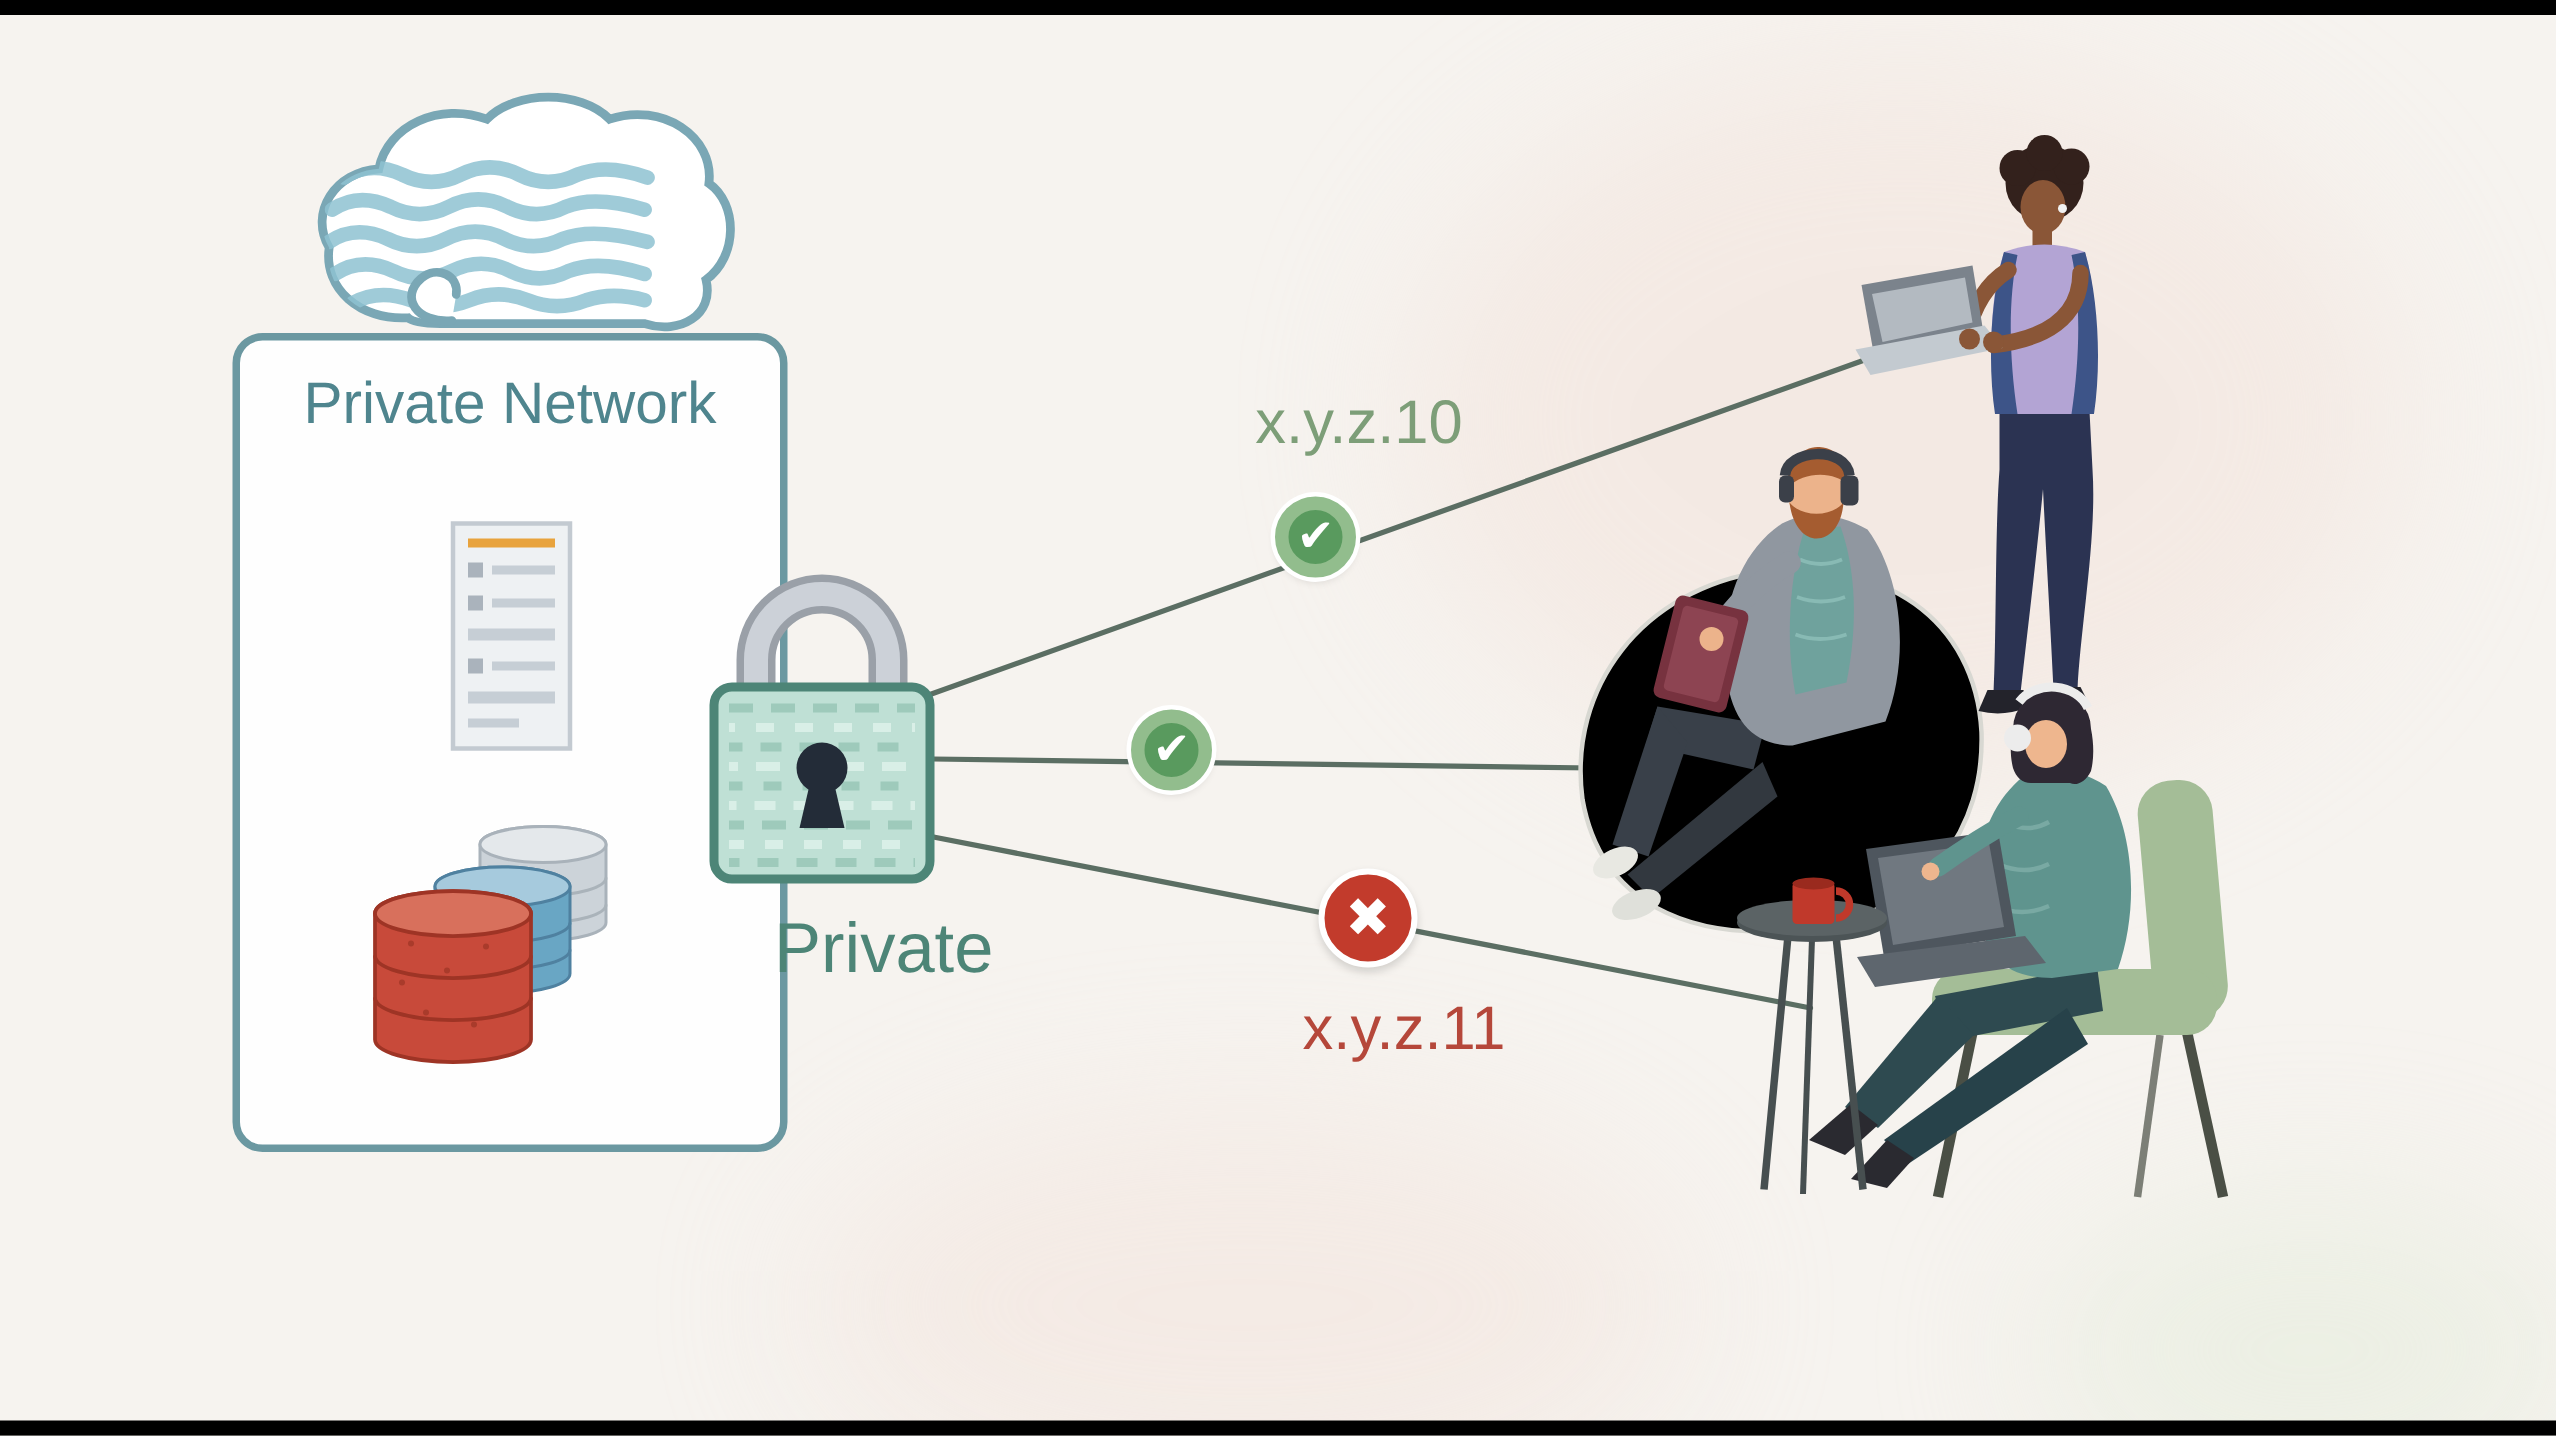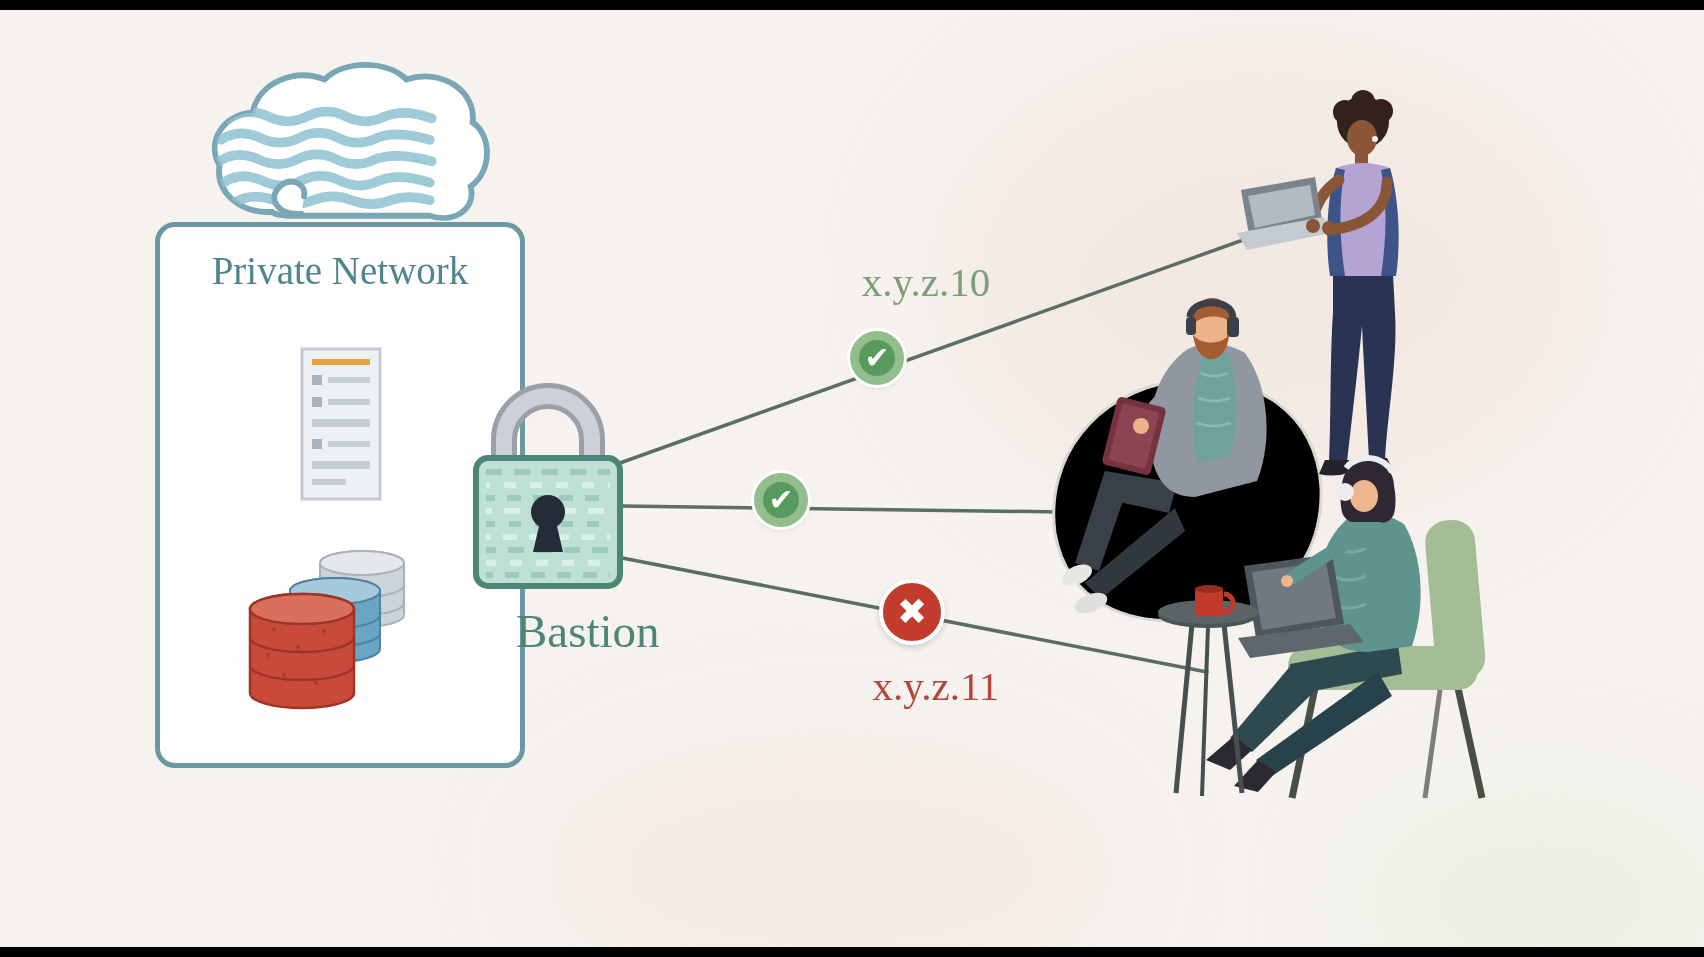--- a/index.html
+++ b/index.html
@@ -1,38 +1,38 @@
 <!DOCTYPE html>
 <html style="--background: #f6f3ef; --letterbox: #000000; --box-border: #6b98a1; --box-fill: #fefefe; --private-network-text: #4f858e; --bastion-text: #4d8577; --lock-body: #bfe0d5; --lock-border: #4d8577; --shackle: #ccd1d8; --line: #5b6e63; --allowed-fill: #599a5e; --allowed-ring: #92bd8d; --allowed-text: #7d9e78; --denied-fill: #c23b2c; --denied-text: #b5473a; --cloud-stroke: #7aa7b5; --cloud-stripe: #8fc2d2; --server-accent: #e8a33d; --db-red: #c84a3a; --db-blue: #69a6c4; --db-gray: #ccd3d9;"><head>
 <meta charset="utf-8">
 <style>
   *{margin:0;padding:0;box-sizing:border-box;}
   html,body{background:#111;}
   .stage{position:relative;width:1704px;height:957px;overflow:hidden;
-    font-family:Liberation Serif, serif;background:var(--background,#f6f3ef);}
+    font-family:Liberation Sans, sans-serif;background:var(--background,#f6f3ef);}
   .letterbox{position:absolute;left:0;width:100%;height:10px;background:var(--letterbox,#000);z-index:30;}
   .letterbox.top{top:0}.letterbox.bottom{bottom:0}
   .blob{position:absolute;border-radius:50%;filter:blur(55px);}
   .blob.b1{left:940px;top:40px;width:660px;height:480px;background:#f2e1d9;opacity:.5;}
   .blob.b2{left:540px;top:740px;width:580px;height:260px;background:#f2e1d9;opacity:.45;}
   .blob.b3{left:1360px;top:800px;width:360px;height:200px;background:#e2ecd9;opacity:.5;}
   .lines{position:absolute;left:0;top:0;z-index:1;}
   .pn-box{position:absolute;left:155px;top:222px;width:370px;height:546px;background:var(--box-fill,#fefefe);
     border:5px solid var(--box-border,#6b98a1);border-radius:20px;z-index:2;}
   .pn-label{position:absolute;left:155px;top:248px;width:370px;text-align:center;font-size:39px;
     color:var(--private-network-text,#4f858e);z-index:3;}
   .icon{position:absolute;z-index:3;}
   .cloud{left:192px;top:58px;}
   .server{left:296px;top:345px;}
   .dbs{left:240px;top:543px;}
   .lock{left:468px;top:366px;z-index:4;}
   .bastion-label{position:absolute;left:516px;top:604px;width:280px;font-size:47px;
     color:var(--bastion-text,#4d8577);z-index:4;}
   .ip{position:absolute;width:240px;text-align:center;font-size:41px;z-index:4;}
-  .ip.allowed{left:806px;top:258px;color:var(--allowed-text,#7d9e78);}
+  .ip.allowed{left:786px;top:258px;color:var(--allowed-text,#7d9e78);}
   .ip.denied{left:816px;top:662px;color:var(--denied-text,#b5473a);}
   .status{position:absolute;border-radius:50%;display:flex;align-items:center;justify-content:center;
     z-index:4;color:#fff;line-height:1;}
   .status.allowed{width:54px;height:54px;background:var(--allowed-fill,#599a5e);
     border:9px solid var(--allowed-ring,#92bd8d);box-shadow:0 0 0 3px #fff,0 3px 6px rgba(0,0,0,.12);font-size:30px;}
   .status.s1{left:850px;top:331px;}
   .status.s2{left:754px;top:473px;}
   .status.denied{width:66px;height:66px;background:var(--denied-fill,#c23b2c);
     border:4px solid #fff;box-shadow:0 3px 6px rgba(0,0,0,.15);font-size:36px;}
   .status.s3{left:879px;top:579px;}
@@ -138,21 +138,21 @@
       <line x1="18" y1="158" x2="142" y2="158" stroke="#9ecabb" stroke-dasharray="12 14" stroke-dashoffset="3"></line>
       <line x1="18" y1="171" x2="142" y2="171" stroke="#d9efe7" stroke-dasharray="14 12" stroke-dashoffset="9"></line>
       <line x1="18" y1="184" x2="142" y2="184" stroke="#9ecabb" stroke-dasharray="16 12" stroke-dashoffset="6"></line>
       <line x1="18" y1="197" x2="142" y2="197" stroke="#d9efe7" stroke-dasharray="12 14" stroke-dashoffset="2"></line>
       <line x1="18" y1="209" x2="142" y2="209" stroke="#9ecabb" stroke-dasharray="14 12" stroke-dashoffset="7"></line>
     </g>
     <circle cx="80" cy="146" r="17" fill="#232c38"></circle>
     <path d="M72,156 L65,186 L95,186 L88,156 Z" fill="#232c38"></path>
   </svg>
 
-  <div class="bastion-label">Bastion</div>
+  <div class="bastion-label">Private</div>
 
   <div class="ip allowed">x.y.z.10</div>
   <div class="ip denied">x.y.z.11</div>
 
   <div class="status allowed s1">
     <span>✔</span>
   </div>
   <div class="status allowed s2">
     <span>✔</span>
   </div>

